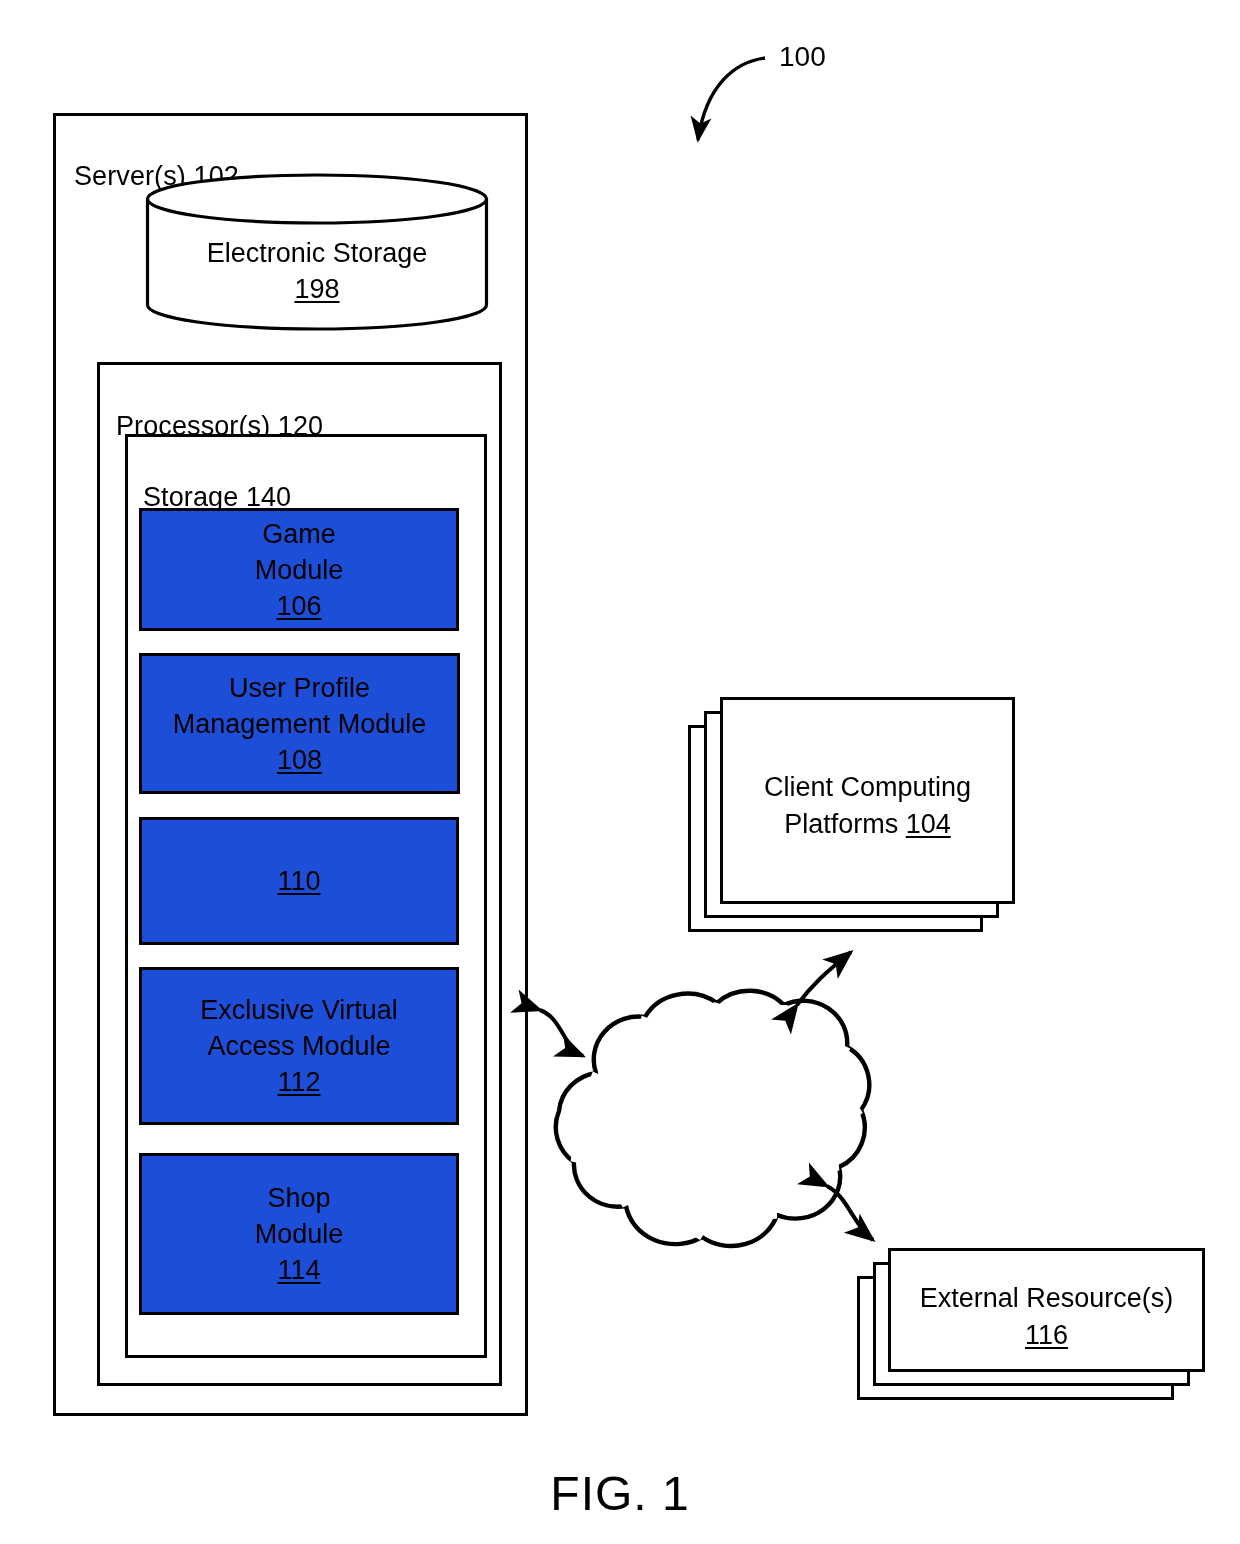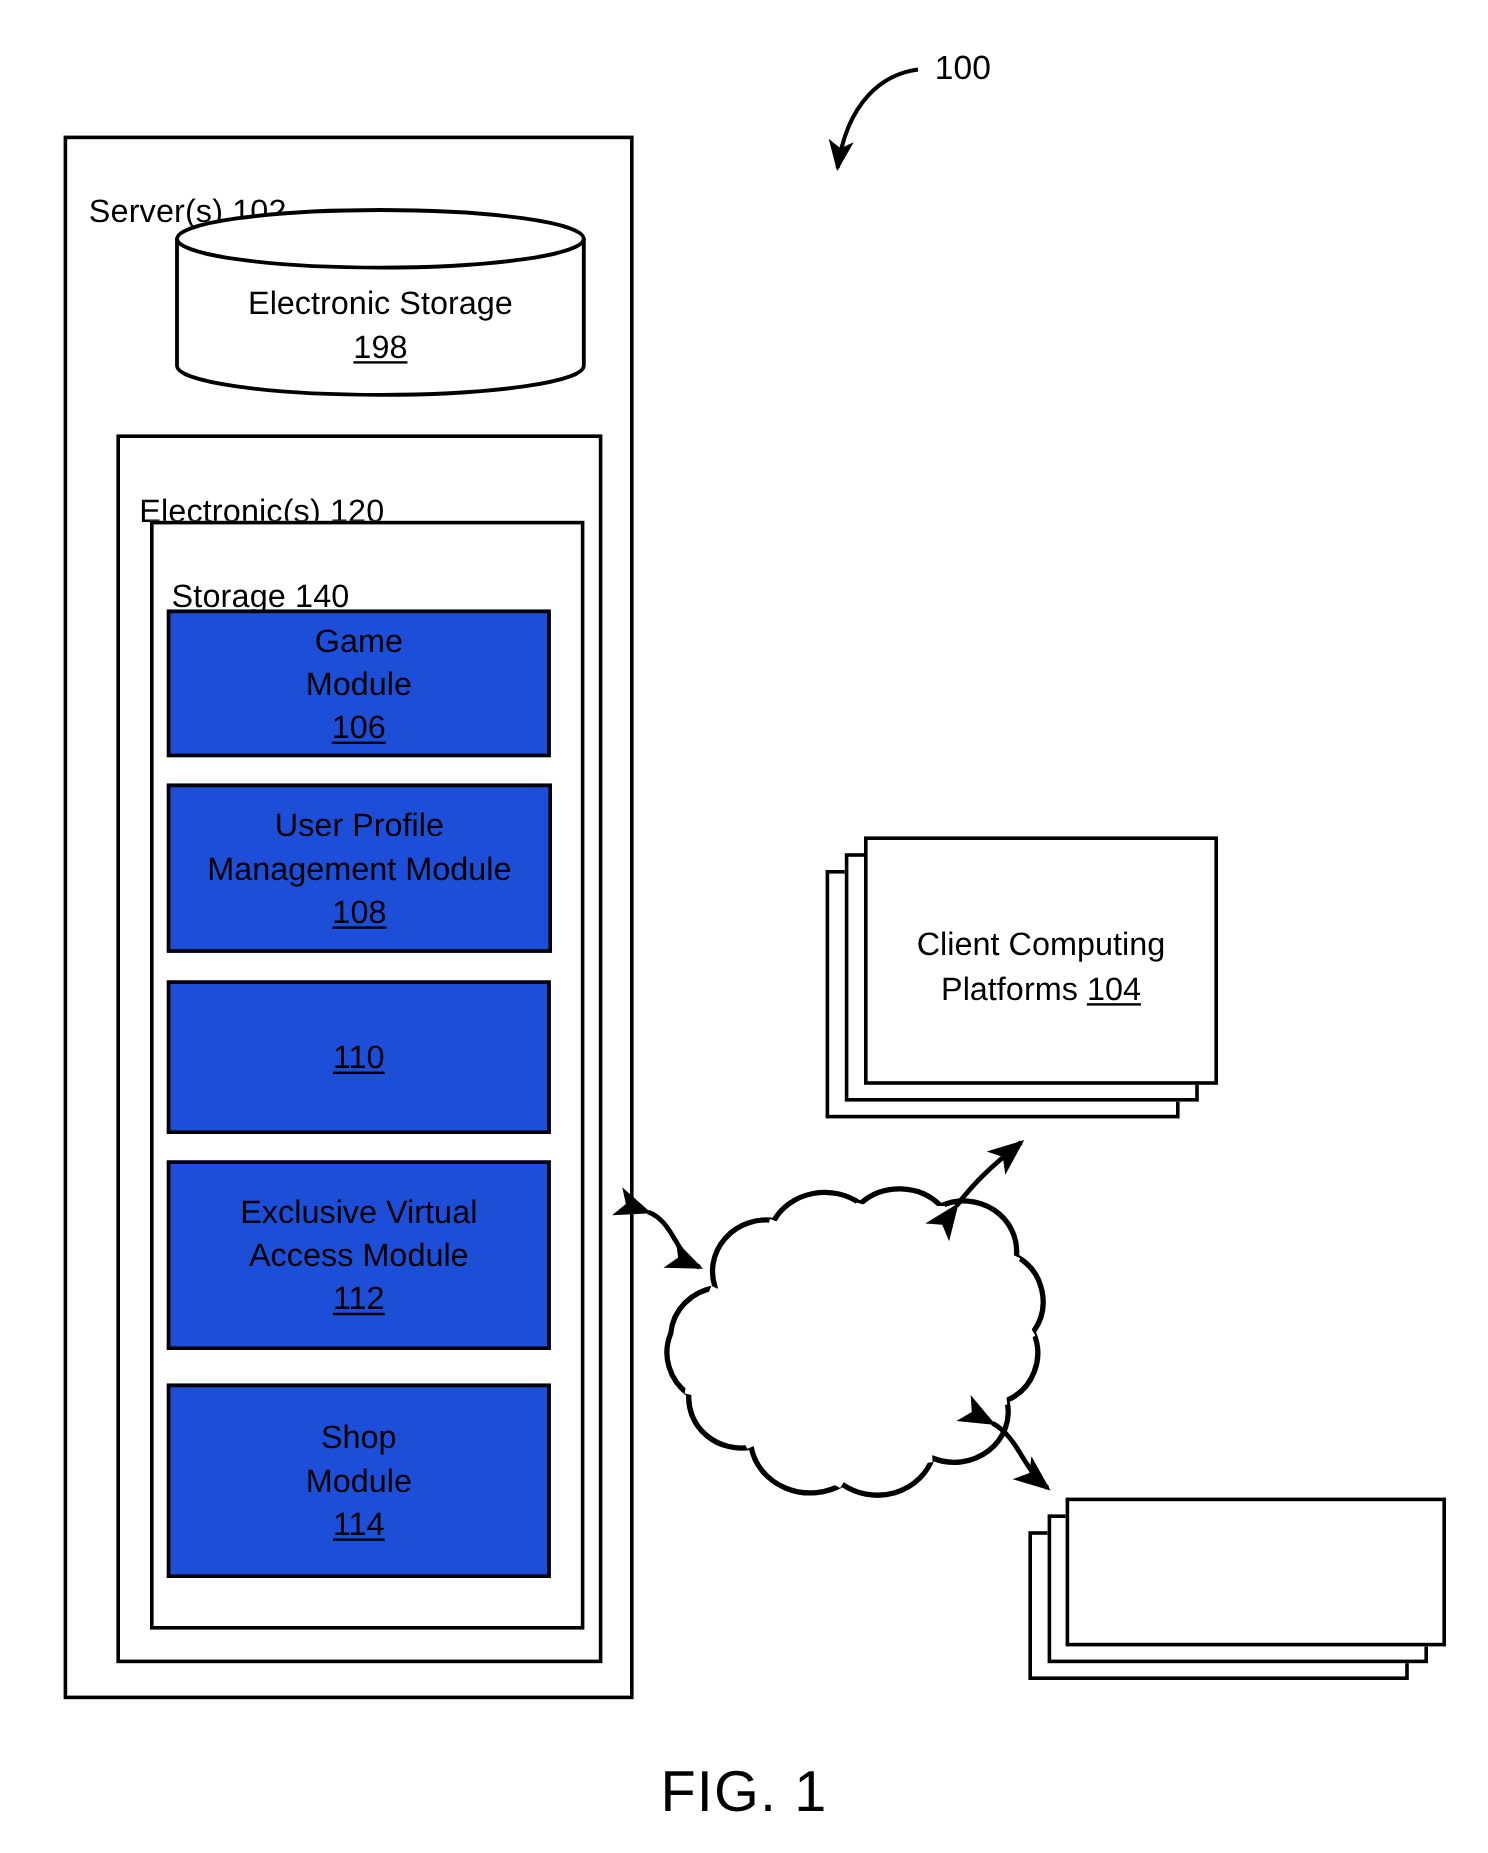--- a/index.html
+++ b/index.html
@@ -156,21 +156,21 @@
     </svg>
     <div class="cyl-text">
       <div>Electronic Storage</div>
       <div class="ref">198</div>
     </div>
   </div>
 
   <div class="box" id="processor-box" style="left:97px; top:362px; width:405px; height:1024px;">
   </div>
   <div class="corner-label" style="left:116px; top:381px;">
-    <span>Electronic(s)</span>
+    <span>Processor(s)</span>
     <span class="ref">120</span>
   </div>
 
   <div class="box" id="system-box" style="left:125px; top:434px; width:362px; height:924px;">
   </div>
   <div class="corner-label" style="left:143px; top:452px;">
     <span>Storage</span>
     <span class="ref">140</span>
   </div>
 
@@ -222,20 +222,24 @@
         <span>Platforms</span>
         <span class="ref">104</span>
       </div>
     </div>
   </div>
 
   <div class="stack" style="left:857px; top:1248px; width:360px; height:170px;">
     <div class="layer" style="left:0px; top:28px; width:317px; height:124px;"></div>
     <div class="layer" style="left:16px; top:14px; width:317px; height:124px;"></div>
     <div class="layer" style="left:31px; top:0px; width:317px; height:124px;"></div>
+    <div class="stack-text" style="left:31px; top:32px; width:317px;">
+      <div>External  Resource(s)</div>
+      <div class="ref">116</div>
+    </div>
   </div>
 
   <svg id="overlay" viewBox="0 0 1240 1544">
     <defs>
       <marker id="arrowhead" markerWidth="9" markerHeight="9" refX="7.2" refY="3.4" orient="auto" markerUnits="strokeWidth">
         <path d="M0.4,0.4 L8,3.4 L0.4,6.6 L2.3,3.4 Z" fill="#000000"></path>
       </marker>
     </defs>
 
     <path d="M 765 58 C 735 62 706 85 698 140" fill="none" stroke="#000000" stroke-width="3.4" marker-end="url(#arrowhead)"></path>

